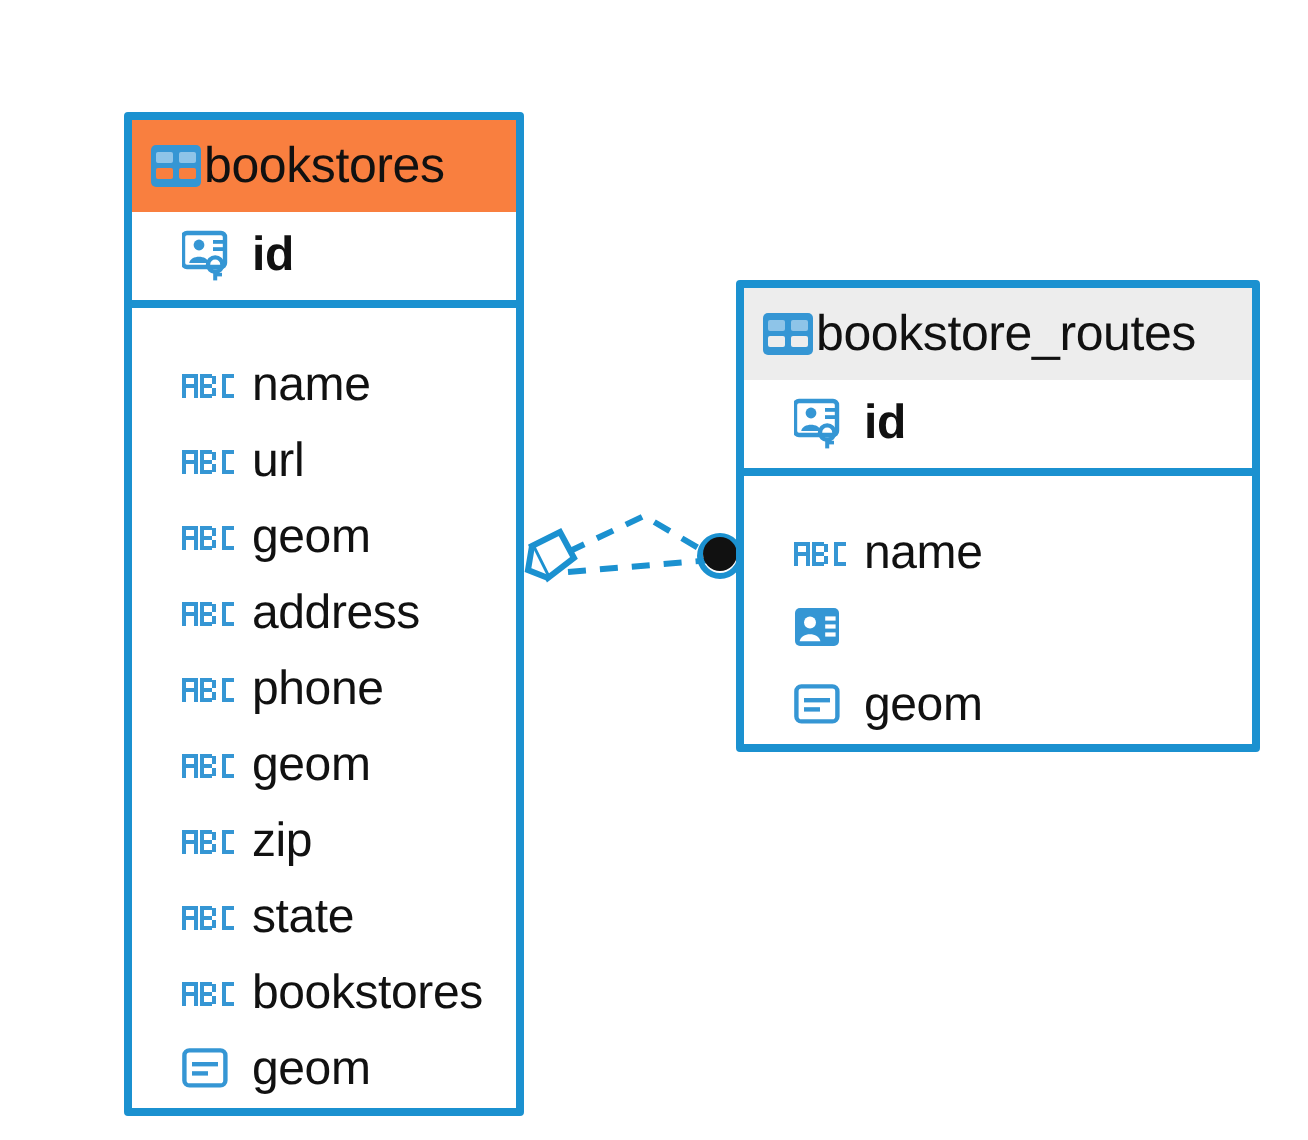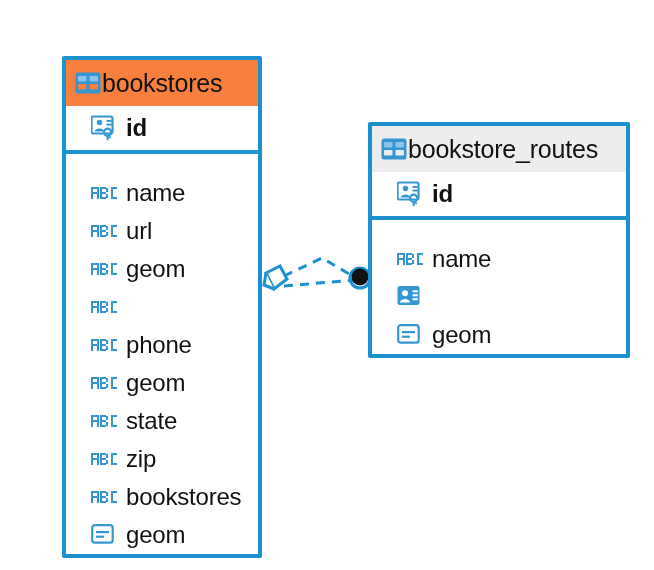--- a/index.html
+++ b/index.html
@@ -244,20 +244,21 @@
               <rect x="15" y="3" width="2" height="4"></rect>
                 <rect x="11" y="7" width="4" height="2"></rect>
               <rect x="15" y="9" width="2" height="4"></rect>
                 <rect x="11" y="12" width="4" height="2"></rect>
               <rect x="20" y="2" width="2" height="12"></rect>
                 <rect x="22" y="2" width="4" height="2"></rect>
               <rect x="22" y="12" width="4" height="2"></rect>
             </g>
           </svg>
         </span>
+        <span class="field-label">address</span>
       </div>
 
       <div class="field-row">
         <span class="icon icon-abc">
           <svg viewBox="0 0 26 16" width="26" height="16">
             <g fill="#3596d4">
               <rect x="0" y="2" width="2" height="12"></rect>
                 <rect x="6" y="2" width="2" height="12"></rect>
               <rect x="2" y="2" width="4" height="2"></rect>
                 <rect x="2" y="7" width="4" height="2"></rect>
@@ -312,44 +313,44 @@
               <rect x="15" y="3" width="2" height="4"></rect>
                 <rect x="11" y="7" width="4" height="2"></rect>
               <rect x="15" y="9" width="2" height="4"></rect>
                 <rect x="11" y="12" width="4" height="2"></rect>
               <rect x="20" y="2" width="2" height="12"></rect>
                 <rect x="22" y="2" width="4" height="2"></rect>
               <rect x="22" y="12" width="4" height="2"></rect>
             </g>
           </svg>
         </span>
+        <span class="field-label">zip</span>
+      </div>
+
+      <div class="field-row">
+        <span class="icon icon-abc">
+          <svg viewBox="0 0 26 16" width="26" height="16">
+            <g fill="#3596d4">
+              <rect x="0" y="2" width="2" height="12"></rect>
+                <rect x="6" y="2" width="2" height="12"></rect>
+              <rect x="2" y="2" width="4" height="2"></rect>
+                <rect x="2" y="7" width="4" height="2"></rect>
+              <rect x="9" y="2" width="2" height="12"></rect>
+                <rect x="11" y="2" width="4" height="2"></rect>
+              <rect x="15" y="3" width="2" height="4"></rect>
+                <rect x="11" y="7" width="4" height="2"></rect>
+              <rect x="15" y="9" width="2" height="4"></rect>
+                <rect x="11" y="12" width="4" height="2"></rect>
+              <rect x="20" y="2" width="2" height="12"></rect>
+                <rect x="22" y="2" width="4" height="2"></rect>
+              <rect x="22" y="12" width="4" height="2"></rect>
+            </g>
+          </svg>
+        </span>
         <span class="field-label">state</span>
-      </div>
-
-      <div class="field-row">
-        <span class="icon icon-abc">
-          <svg viewBox="0 0 26 16" width="26" height="16">
-            <g fill="#3596d4">
-              <rect x="0" y="2" width="2" height="12"></rect>
-                <rect x="6" y="2" width="2" height="12"></rect>
-              <rect x="2" y="2" width="4" height="2"></rect>
-                <rect x="2" y="7" width="4" height="2"></rect>
-              <rect x="9" y="2" width="2" height="12"></rect>
-                <rect x="11" y="2" width="4" height="2"></rect>
-              <rect x="15" y="3" width="2" height="4"></rect>
-                <rect x="11" y="7" width="4" height="2"></rect>
-              <rect x="15" y="9" width="2" height="4"></rect>
-                <rect x="11" y="12" width="4" height="2"></rect>
-              <rect x="20" y="2" width="2" height="12"></rect>
-                <rect x="22" y="2" width="4" height="2"></rect>
-              <rect x="22" y="12" width="4" height="2"></rect>
-            </g>
-          </svg>
-        </span>
-        <span class="field-label">zip</span>
       </div>
 
       <div class="field-row">
         <span class="icon icon-abc">
           <svg viewBox="0 0 26 16" width="26" height="16">
             <g fill="#3596d4">
               <rect x="0" y="2" width="2" height="12"></rect>
                 <rect x="6" y="2" width="2" height="12"></rect>
               <rect x="2" y="2" width="4" height="2"></rect>
                 <rect x="2" y="7" width="4" height="2"></rect>
@@ -375,21 +376,21 @@
             <rect x="5" y="8" width="13" height="2.2" fill="#3596d4"></rect>
             <rect x="5" y="12.6" width="8" height="2.2" fill="#3596d4"></rect>
           </svg>
         </span>
         <span class="field-label">geom</span>
       </div>
 
     </div>
   </div>
 
-  <div class="entity" id="entity-bookstore-routes" style="left:368px; top:122px; width:262px;">
+  <div class="entity" id="entity-bookstore-routes" style="left:368px; top:140px; width:262px;">
 
     <div class="entity-header accent-gray">
       <span class="icon icon-table">
         <svg viewBox="0 0 26 22" width="26" height="22">
           <rect x="0.5" y="0.5" width="25" height="21" rx="2.5" fill="#3596d4"></rect>
           <rect x="3" y="4" width="8.5" height="5.5" rx="1" fill="#8ec4e8"></rect>
           <rect x="14.5" y="4" width="8.5" height="5.5" rx="1" fill="#8ec4e8"></rect>
           <rect x="3" y="12" width="8.5" height="5.5" rx="1" fill="#ededed"></rect>
           <rect x="14.5" y="12" width="8.5" height="5.5" rx="1" fill="#ededed"></rect>
         </svg>

